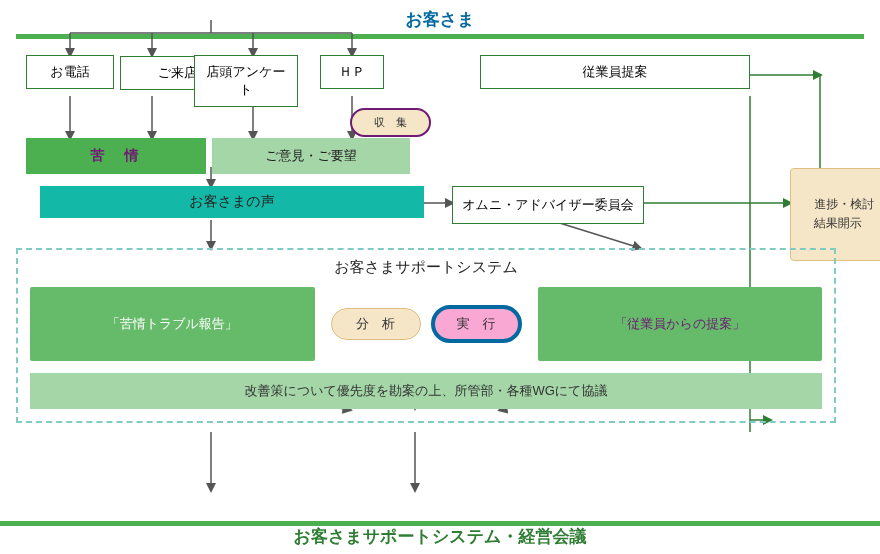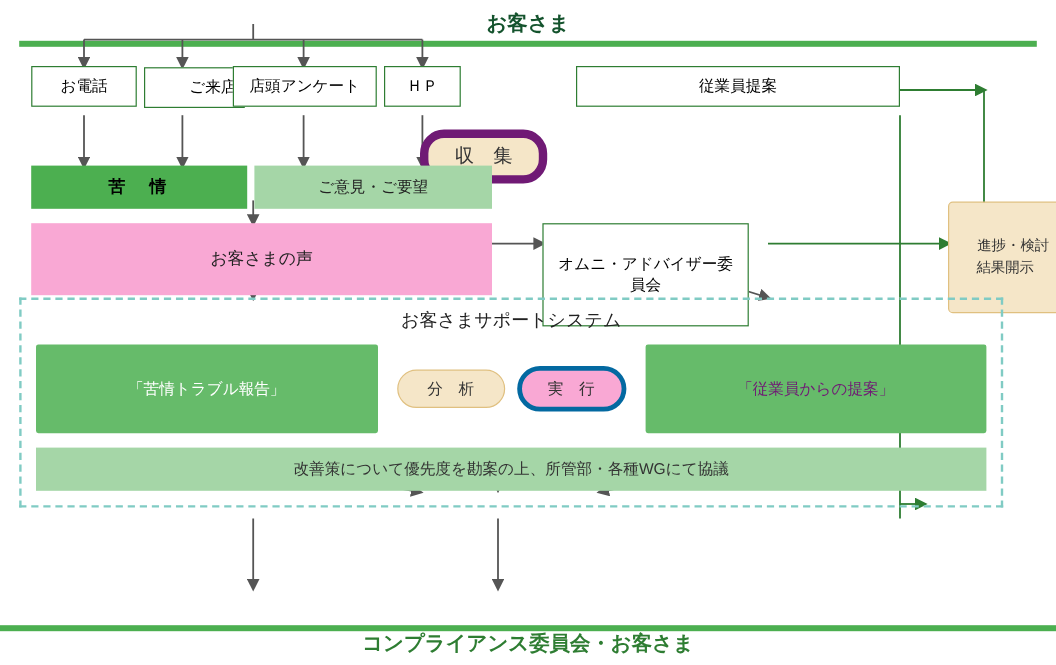--- a/index.html
+++ b/index.html
@@ -23,21 +23,21 @@
       position: absolute;
       top: 0; left: 0;
       pointer-events: none;
     }
   </style>
 </head>
 <body>
 
 <div class="diagram" style="position:relative;">
 
-  <div style="text-align:center; font-size:17px; font-weight:bold; color:#14532d; margin-bottom:3px;">お客さま</div>
+  <div style="text-align:center; font-size:17px; font-weight:bold; color:#0369a1; margin-bottom:3px;">お客さま</div>
 
   <div style="height:5px; background:#4caf50; margin-bottom:10px;"></div>
 
   <svg class="arrows-svg" width="880" height="554" xmlns="http://www.w3.org/2000/svg">
     <defs>
       <marker id="arr" markerWidth="7" markerHeight="7" refX="5" refY="3.5" orient="auto">
         <polygon points="0 0, 7 3.5, 0 7" fill="#555"></polygon>
       </marker>
       <marker id="arr-green" markerWidth="7" markerHeight="7" refX="5" refY="3.5" orient="auto">
         <polygon points="0 0, 7 3.5, 0 7" fill="#2e7d32"></polygon>
@@ -87,35 +87,35 @@
     <line x1="750" y1="75" x2="820" y2="75" stroke="#2e7d32" stroke-width="1.5" marker-end="url(#arr-green)"></line>
 
     <line x1="640" y1="203" x2="790" y2="203" stroke="#2e7d32" stroke-width="1.5" marker-end="url(#arr-green)"></line>
 
   </svg>
 
   <div style="position:absolute; top:55px; left:26px; width:88px; border:1.5px solid #2e7d32; padding:7px 6px; text-align:center; background:#fff; font-size:13px;">お電話</div>
 
   <div style="position:absolute; top:56px; left:120px; width:84px; border:1.5px solid #2e7d32; padding:7px 6px; text-align:right; background:#fff; font-size:13px;">ご来店</div>
 
-  <div style="position:absolute; top:55px; left:194px; width:120px; border:1.5px solid #2e7d32; padding:7px 6px; text-align:center; background:#fff; font-size:13px;">店頭アンケート</div>
+  <div style="position:absolute; top:55px; left:194px; width:104px; border:1.5px solid #2e7d32; padding:7px 6px; text-align:center; background:#fff; font-size:13px;">店頭アンケート</div>
 
   <div style="position:absolute; top:55px; left:320px; width:64px; border:1.5px solid #2e7d32; padding:7px 6px; text-align:center; background:#fff; font-size:13px;">ＨＰ</div>
 
   <div style="position:absolute; top:55px; left:480px; width:270px; border:1.5px solid #2e7d32; padding:7px 6px; text-align:center; background:#fff; font-size:13px;font-family:Liberation Mono, monospace;">従業員提案</div>
 
-  <div style="position:absolute; top:108px; left:350px; background:#f5e6c8; border:7px solid #701a75; border-radius:20px; padding:5px 22px; font-size:16px; color:#333;text-align:right;">収　集</div>
+  <div style="position:absolute; top:108px; left:350px; background:#f5e6c8; border:2px solid #701a75; border-radius:20px; padding:5px 22px; font-size:11px; color:#333;text-align:right;">収　集</div>
 
-  <div style="position:absolute; top:138px; left:26px; width:180px; background:#4caf50; color:#000000; text-align:center; padding:9px 8px; font-size:14px; font-weight:bold; letter-spacing:3px;">苦　情</div>
+  <div style="position:absolute; top:138px; left:26px; width:180px; background:#4caf50; color:#701a75; text-align:center; padding:9px 8px; font-size:14px; font-weight:bold; letter-spacing:3px;">苦　情</div>
 
   <div style="position:absolute; top:138px; left:212px; width:198px; background:#a5d6a7; color:#222; text-align:center; padding:9px 8px; font-size:13px;">ご意見・ご要望</div>
 
-  <div style="position:absolute; top:186px; left:26px; width:384px; background:#f9a8d4; color:#222; text-align:center; padding:21px 8px; font-size:14px;">お客さまの声</div>
+  <div style="position:absolute; top:186px; left:40px; width:384px; background:#14b8a6; color:#222; text-align:center; padding:7px 8px; font-size:14px;">お客さまの声</div>
 
-  <div style="position:absolute; top:186px; left:452px; width:172px; border:1.5px solid #2e7d32; padding:24px 8px; text-align:center; background:#fff; font-size:13px;">オムニ・アドバイザー委員会</div>
+  <div style="position:absolute; top:186px; left:452px; width:192px; border:1.5px solid #2e7d32; padding:9px 8px; text-align:center; background:#fff; font-size:13px;">オムニ・アドバイザー委員会</div>
 
   <div style="position:absolute; top:168px; left:790px; background:#f5e6c8; border:1px solid #e0c080; border-radius:4px; padding:7px 10px; font-size:12px; color:#333; text-align:center; line-height:1.6; white-space:pre;">
     <span style="white-space:pre; font-size:12px;">進捗・検討
 結果開示</span>
   </div>
 
   <div style="position:absolute; top:248px; left:16px; width:820px; border:2px dashed #80cbc4; padding:8px 12px 12px 12px;">
 
     <div style="text-align:center; font-size:15px; color:#222; margin-bottom:10px;">お客さまサポートシステム</div>
 
@@ -129,15 +129,15 @@
       </div>
 
       <div style="flex:1; background:#66bb6a; color:#701a75; text-align:center; padding:28px 8px; font-size:13px; border-radius:2px;">「従業員からの提案」</div>
     </div>
 
     <div style="background:#a5d6a7; color:#333; text-align:center; padding:9px 8px; font-size:13px; margin-top:12px;">改善策について優先度を勘案の上、所管部・各種WGにて協議</div>
   </div>
 
   <div style="position:absolute; bottom:28px; left:0; right:0; height:5px; background:#4caf50;"></div>
 
-  <div style="position:absolute; bottom:6px; left:0; right:0; text-align:center; font-size:17px; font-weight:bold; color:#2e7d32;">コンプライアンス委員会・お客さま</div>
+  <div style="position:absolute; bottom:6px; left:0; right:0; text-align:center; font-size:17px; font-weight:bold; color:#2e7d32;">お客さまサポートシステム・経営会議</div>
 
 </div>
 
 </body></html>

